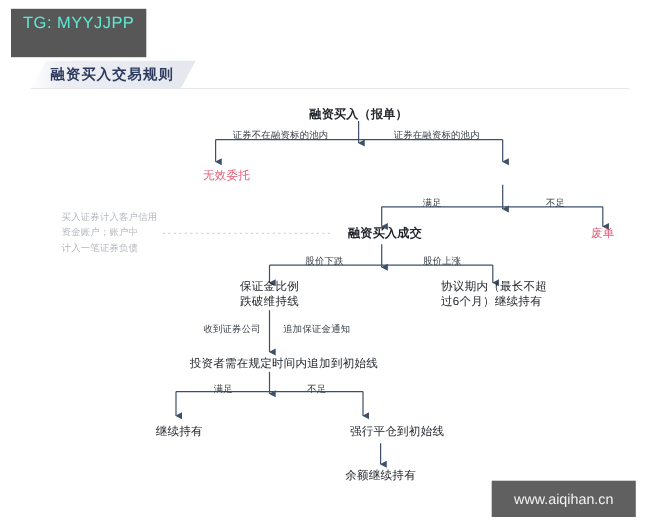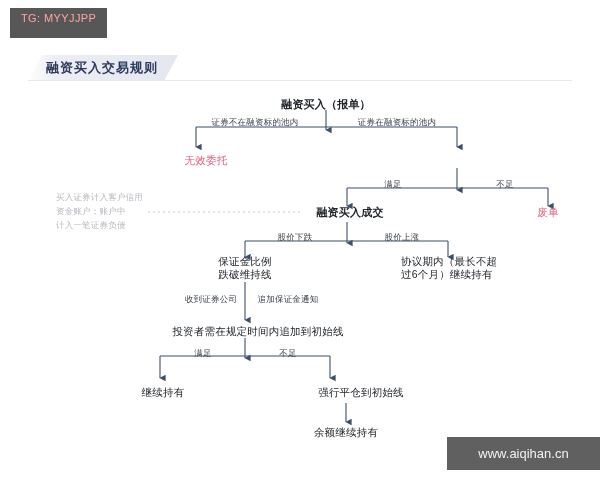--- a/index.html
+++ b/index.html
@@ -20,34 +20,34 @@
     height: 480px;
     background: #ffffff;
   }
 
   
   #tg-tag {
     position: absolute;
     left: 10px;
     top: 8px;
     background: #575757;
-    color: #fca5a5;
-    font-size: 11px;
+    color: #5eead4;
+    font-size: 15px;
     letter-spacing: 0.4px;
-    padding: 5px 11px 14px 11px;
+    padding: 5px 11px 24px 11px;
     line-height: 1;
     white-space: nowrap;
   }
 
   
   #site-tag {
     position: absolute;
     left: 447px;
     top: 437px;
-    width: 153px;
+    width: 131px;
     height: 33px;
     background: #606060;
     color: #f2f2f2;
     font-size: 13px;
     display: flex;
     align-items: center;
     justify-content: center;
     white-space: nowrap;
   }
 

